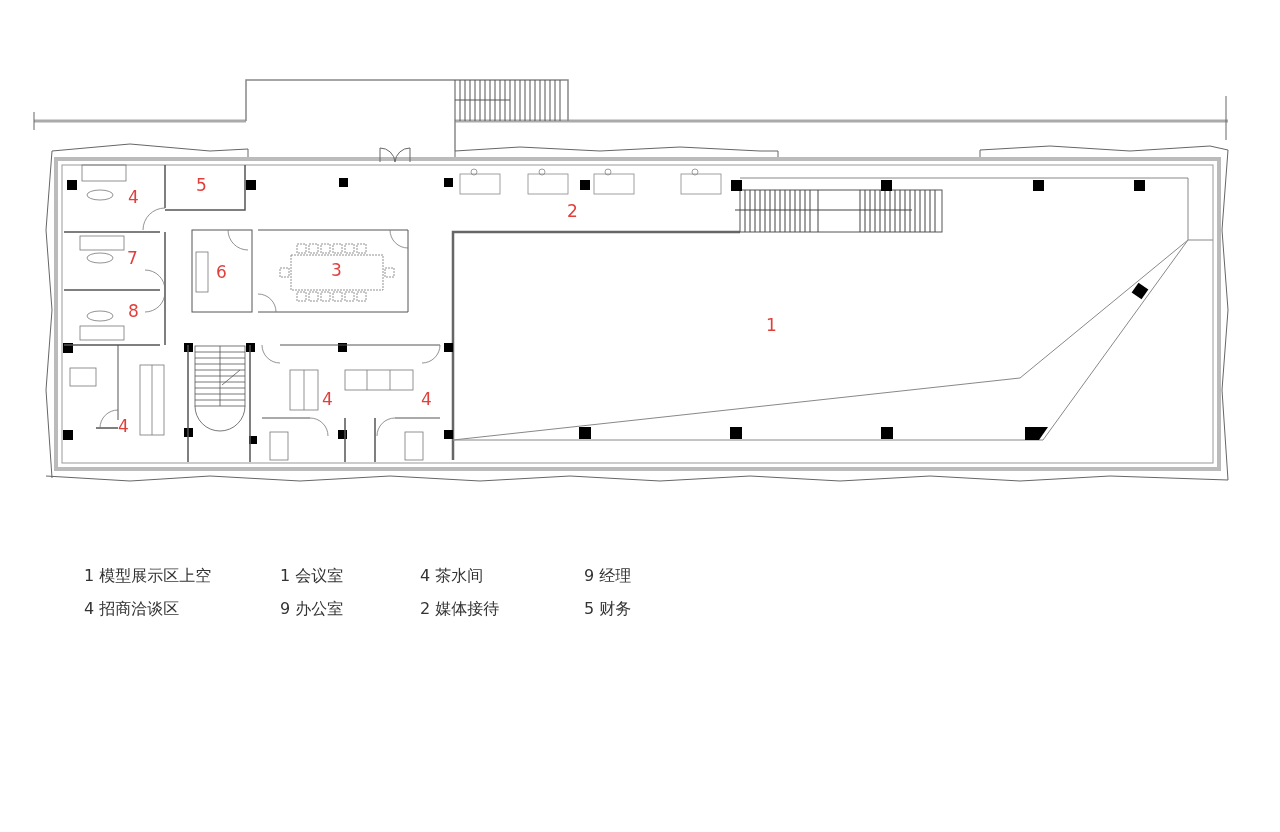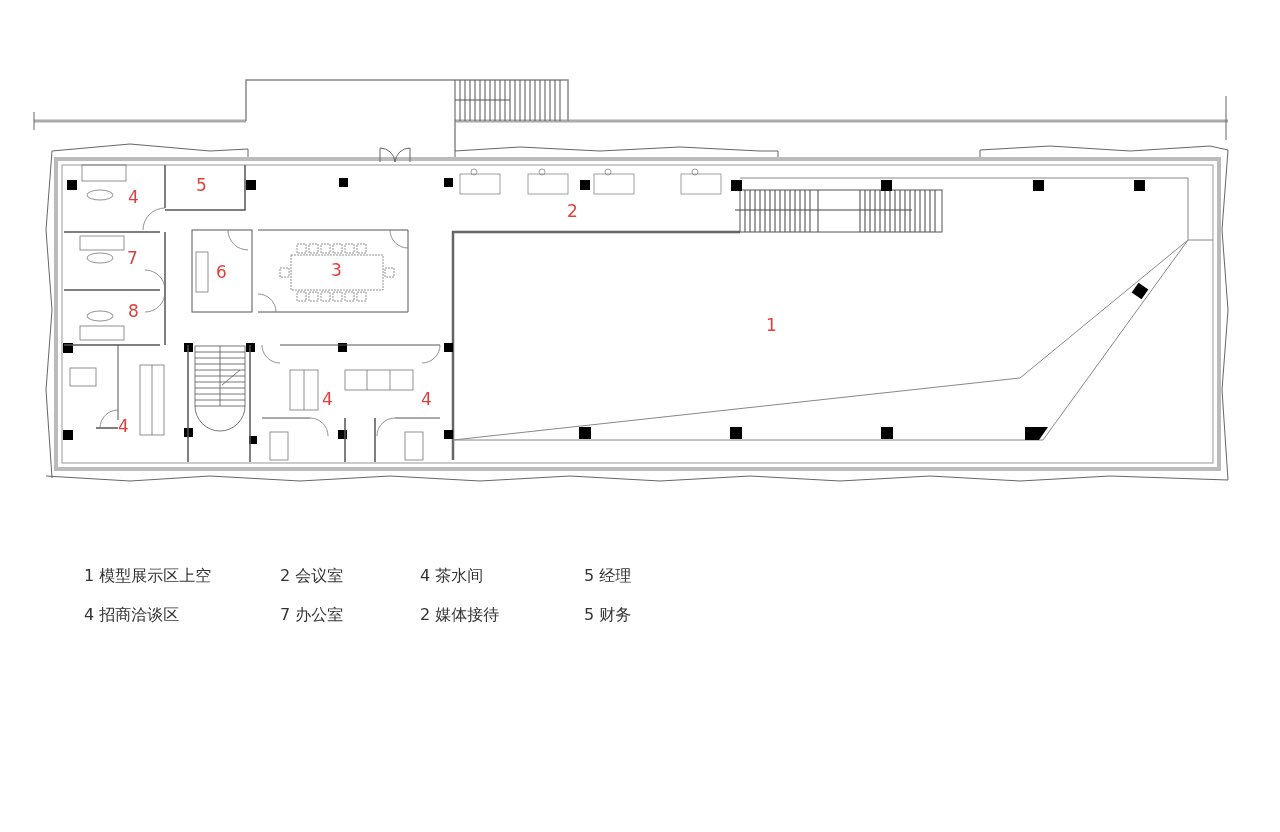--- a/index.html
+++ b/index.html
@@ -1,19 +1,19 @@
 <!DOCTYPE html>
 <html><head>
 <meta charset="utf-8">
 <style>
   html,body{margin:0;padding:0;background:#fff;}
   body{width:1280px;height:832px;position:relative;overflow:hidden;font-family:"DejaVu Sans",sans-serif;}
   #plan{position:absolute;left:0;top:0;}
   .lbl{font-family:"DejaVu Sans",sans-serif;font-size:17px;fill:#e0403c;}
-  .legend{position:absolute;left:84px;top:566px;display:grid;grid-template-columns:196px 140px 164px 100px;row-gap:18px;font-size:16px;color:#333;}
+  .legend{position:absolute;left:84px;top:566px;display:grid;grid-template-columns:196px 140px 164px 100px;row-gap:12px;font-size:16px;color:#333;}
   .legend span{white-space:nowrap;}
 </style>
 </head>
 <body>
 
 <svg id="plan" width="1280" height="832" viewBox="0 0 1280 832">
 
   <g stroke="#aaa" fill="none">
     <line x1="34" y1="121" x2="246" y2="121" stroke-width="3"></line>
     <line x1="455" y1="121" x2="1228" y2="121" stroke-width="3"></line>
@@ -248,20 +248,20 @@
     <text class="lbl" x="421" y="405">4</text>
     <text class="lbl" x="196" y="191">5</text>
     <text class="lbl" x="216" y="278">6</text>
     <text class="lbl" x="127" y="264">7</text>
     <text class="lbl" x="128" y="317">8</text>
   </g>
 </svg>
 
 <div class="legend">
   <span>1 模型展示区上空</span>
-  <span>2 会议室</span>
+  <span>1 会议室</span>
   <span>4 茶水间</span>
-  <span>5 经理</span>
+  <span>9 经理</span>
   <span>4 招商洽谈区</span>
-  <span>7 办公室</span>
+  <span>9 办公室</span>
   <span>2 媒体接待</span>
   <span>5 财务</span>
 </div>
 
 </body></html>

